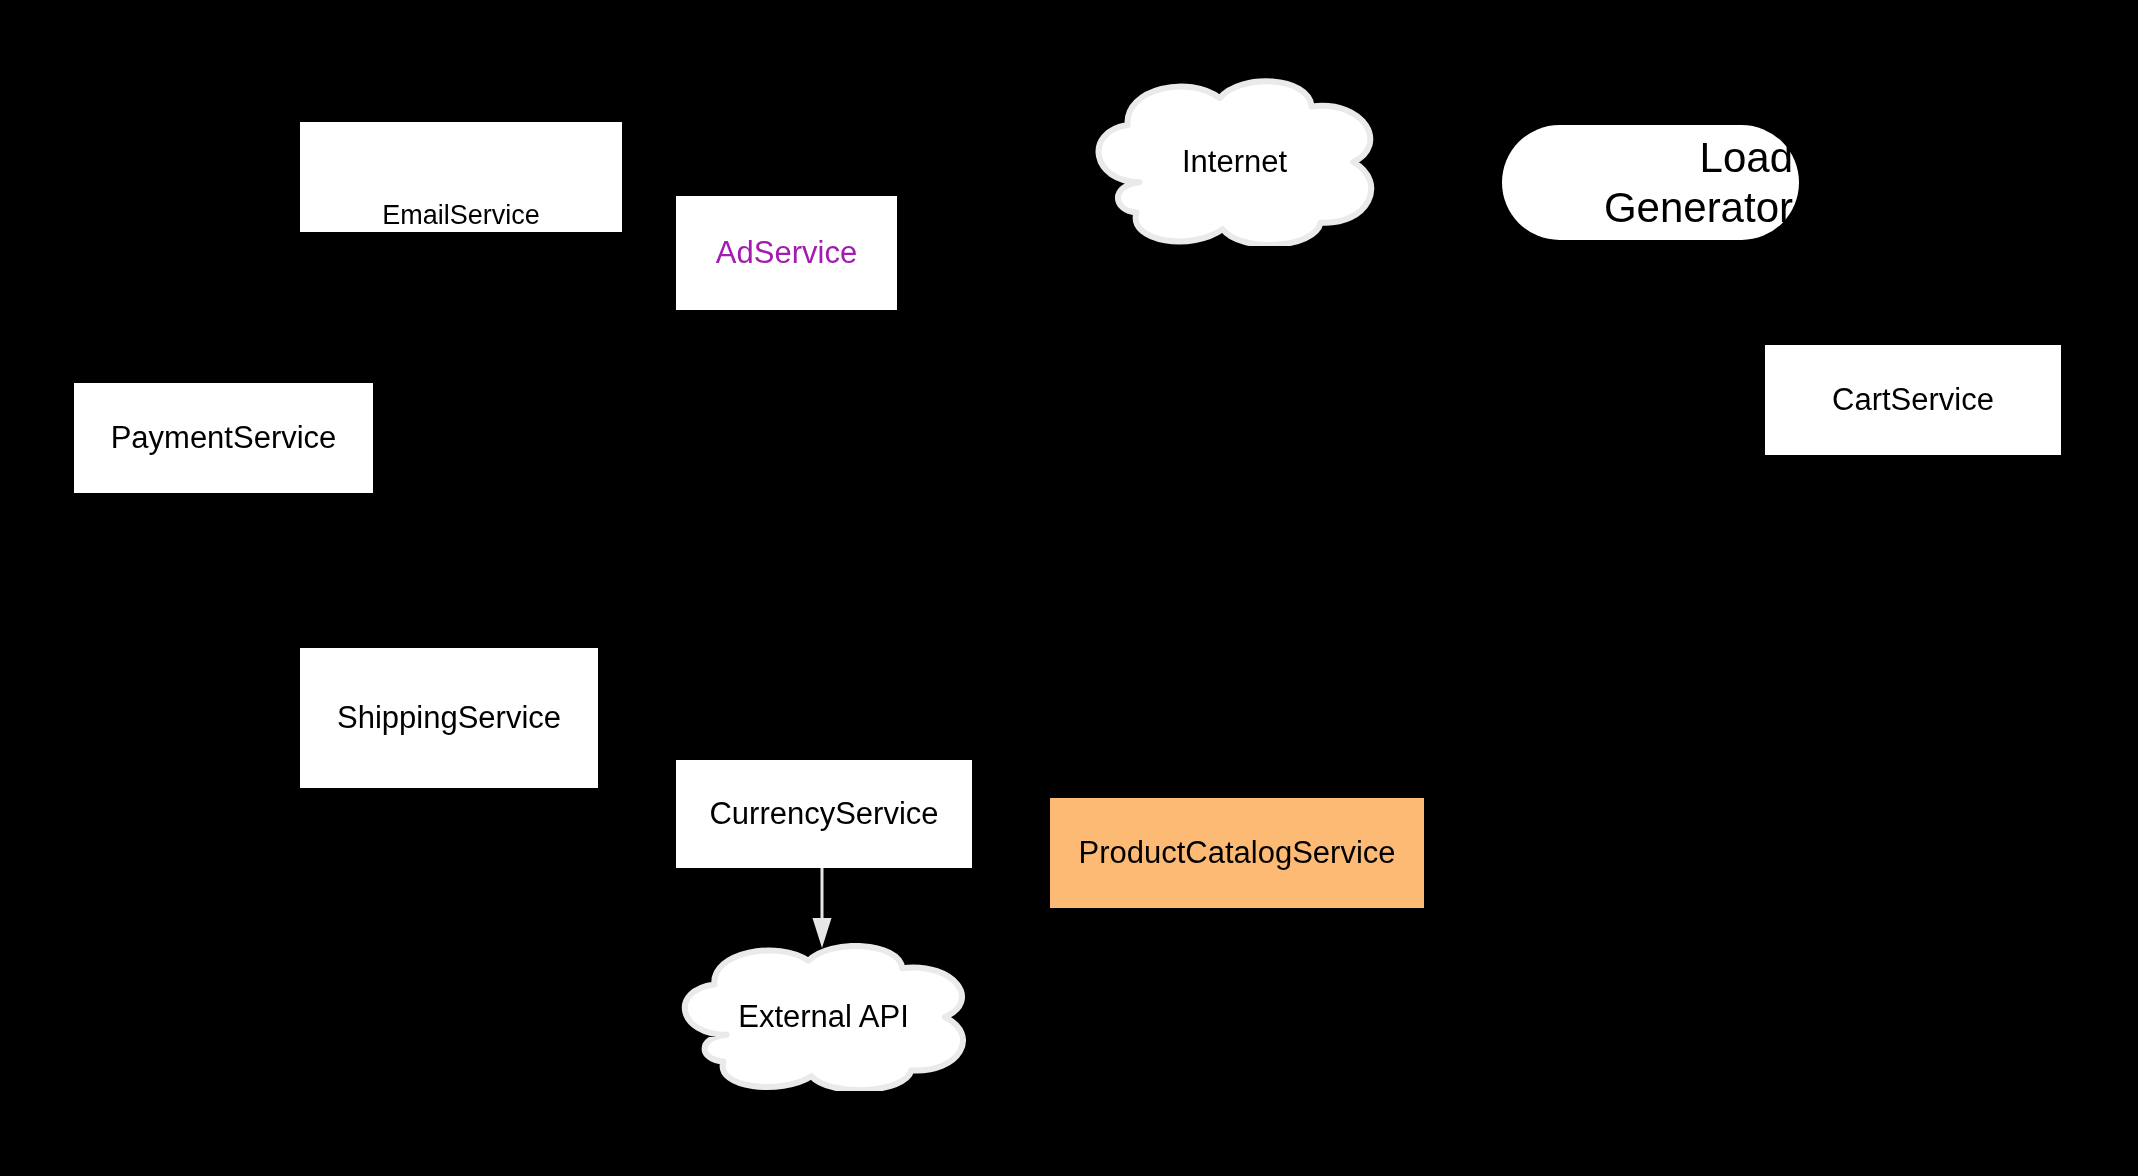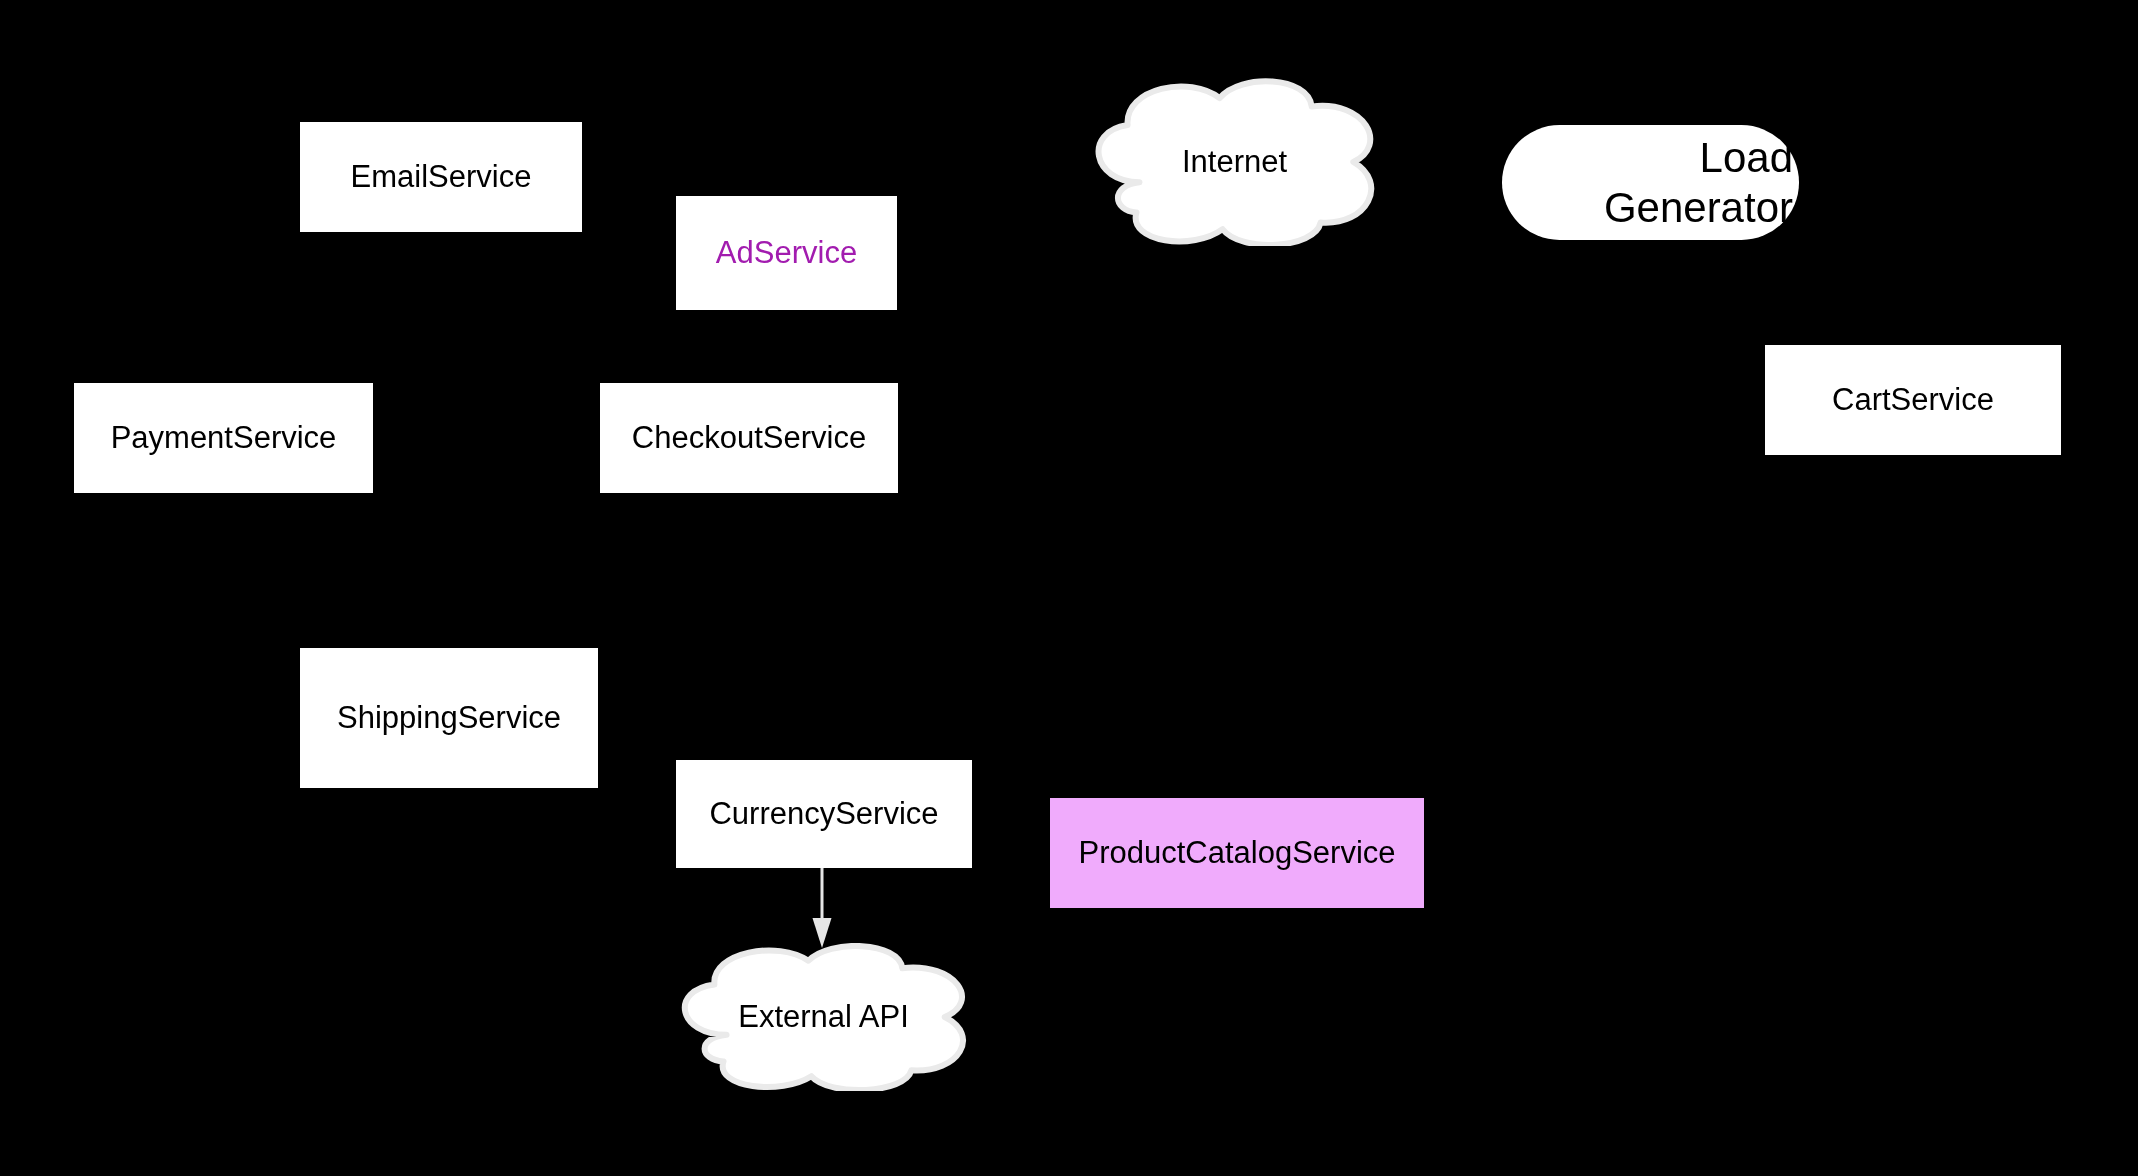--- a/index.html
+++ b/index.html
@@ -113,51 +113,48 @@
 </head>
 <body>
 
 <div id="canvas" style="background: rgb(0, 0, 0);">
     <div class="connector" style="left: 802px; top: 848px; width: 40px; height: 120px;">
       <svg width="40" height="120" viewBox="0 0 40 120">
         <line x1="20" y1="20" x2="20" y2="70" stroke="#e6e6e6" stroke-width="3"></line>
         <polygon points="10.5,70 29.5,70 20,100" fill="#e6e6e6"></polygon>
       </svg>
     </div>
-    <div class="node rect" style="left: 300px; top: 122px; width: 282px; height: 110px; font-size: 31px; background: rgb(255, 255, 255);">
+    <div class="node rect" style="left: 300px; top: 122px; width: 322px; height: 110px; font-size: 27px; background: rgb(255, 255, 255); align-items: flex-end;">
       <div class="label" style="color: rgb(0, 0, 0);">EmailService</div>
     </div>
     <div class="node rect" style="left: 676px; top: 196px; width: 221px; height: 114px; font-size: 31px; background: rgb(255, 255, 255);">
       <div class="label" style="color: #a21caf;">AdService</div>
     </div>
     <div class="node cloud" style="left: 1086px; top: 78px; width: 297px; height: 168px; font-size: 31px;">
       <svg viewBox="0 0 297 168" preserveAspectRatio="none">
         <path d="M 53.46 104.16 C 5.94 104.16 -2.97 53.76 41.580000000000005 47.040000000000006 C 38.61 10.08 103.94999999999999 -3.36 133.65 20.16 C 154.44 -5.04 222.75 -1.68 225.72 28.560000000000002 C 279.18 21.84 302.94 67.2 267.3 84 C 302.94 104.16 282.15 147.84 234.63000000000002 144.48 C 228.69 171.36 154.44 174.72 136.62 151.20000000000002 C 106.92 173.04 41.580000000000005 164.64 50.49 134.4 C 26.73 132.72 23.76 107.52 53.46 104.16 Z" fill="#ffffff" stroke="#eaeaea" stroke-width="6" stroke-linejoin="round"></path>
       </svg>
       <div class="label" style="color: rgb(0, 0, 0);">Internet</div>
     </div>
     <div class="node rounded" style="left: 1502px; top: 125px; width: 297px; height: 115px; font-size: 42px; background: rgb(255, 255, 255); text-align: right;">
       <div class="label" style="color: rgb(0, 0, 0);">Load Generator</div>
     </div>
     <div class="node rect" style="left: 74px; top: 383px; width: 299px; height: 110px; font-size: 31px; background: rgb(255, 255, 255);">
       <div class="label" style="color: rgb(0, 0, 0);">PaymentService</div>
     </div>
-    <div class="node rect" style="left: 600px; top: 383px; width: 298px; height: 110px; font-size: 31px; background: rgb(255, 255, 255);">
-      <div class="label" style="color: rgb(0, 0, 0);">CheckoutService</div>
-    </div>
     <div class="node rect" style="left: 1765px; top: 345px; width: 296px; height: 110px; font-size: 31px; background: rgb(255, 255, 255);">
       <div class="label" style="color: rgb(0, 0, 0);">CartService</div>
     </div>
     <div class="node rect" style="left: 300px; top: 648px; width: 298px; height: 140px; font-size: 31px; background: rgb(255, 255, 255);">
       <div class="label" style="color: rgb(0, 0, 0);">ShippingService</div>
     </div>
     <div class="node rect" style="left: 676px; top: 760px; width: 296px; height: 108px; font-size: 31px; background: rgb(255, 255, 255);">
       <div class="label" style="color: rgb(0, 0, 0);">CurrencyService</div>
     </div>
-    <div class="node rect" style="left: 1050px; top: 798px; width: 374px; height: 110px; font-size: 31px; background: #f0abfc; justify-content: center;">
+    <div class="node rect" style="left: 1050px; top: 798px; width: 374px; height: 110px; font-size: 31px; background: #fdba74; justify-content: center;">
       <div class="label" style="color: rgb(0, 0, 0);">ProductCatalogService</div>
     </div>
     <div class="node cloud" style="left: 672px; top: 943px; width: 303px; height: 148px; font-size: 31px;">
       <svg viewBox="0 0 303 148" preserveAspectRatio="none">
         <path d="M 54.54 91.76 C 6.0600000000000005 91.76 -3.0300000000000002 47.36 42.42 41.440000000000005 C 39.39 8.879999999999999 106.05 -2.96 136.35 17.759999999999998 C 157.56 -4.4399999999999995 227.25 -1.48 230.28 25.16 C 284.82 19.240000000000002 309.06 59.2 272.7 74 C 309.06 91.76 287.84999999999997 130.24 239.37 127.28 C 233.31 150.96 157.56 153.92000000000002 139.38 133.20000000000002 C 109.08 152.44 42.42 145.04 51.510000000000005 118.4 C 27.27 116.92 24.240000000000002 94.72 54.54 91.76 Z" fill="#ffffff" stroke="#eaeaea" stroke-width="6" stroke-linejoin="round"></path>
       </svg>
       <div class="label" style="color: rgb(0, 0, 0);">External API</div>
     </div>
   </div>
 

